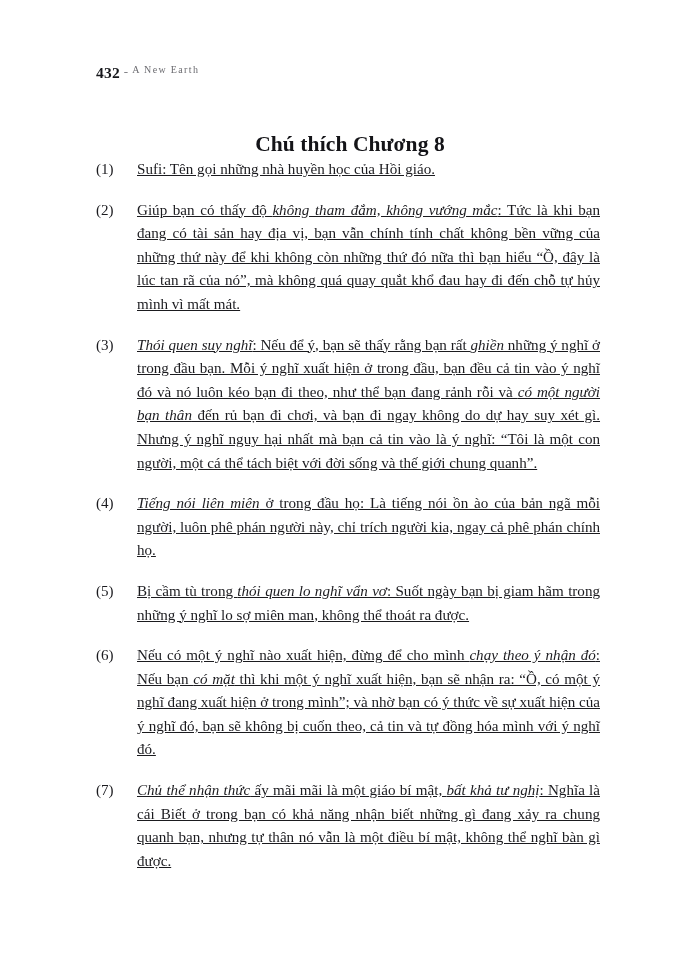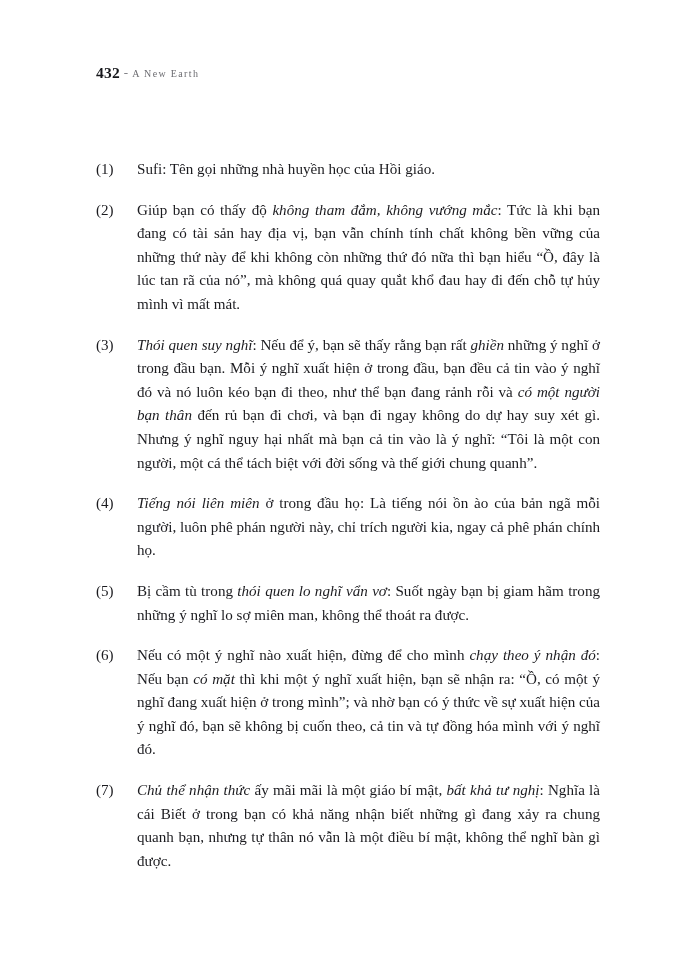--- a/index.html
+++ b/index.html
@@ -21,21 +21,21 @@
     height: 960px;
     box-sizing: border-box;
   }
 
   
   .running-header {
     position: absolute;
     top: 64px;
     left: 96px;
     display: flex;
-    align-items: center;
+    align-items: flex-start;
     white-space: pre;
   }
   .folio {
     font-size: 15.5px;
     font-weight: bold;
     color: #15161a;
     letter-spacing: 0.2px;
   }
   .header-sep {
     font-size: 13px;
@@ -89,36 +89,38 @@
     top: 0;
     width: 36px;
     text-align: left;
     font-size: 15.1px;
     line-height: 23.6px;
     color: #1b1b1f;
   }
 
   .note-body {
     display: block;
+    text-decoration: underline;
   }
   .note-body i {
     font-style: italic;
   }
 </style>
 </head>
 <body>
 
 <div class="page">
 
   <div class="running-header">
     <span class="folio">432</span>
     <span class="header-sep">-</span>
     <span class="header-title">A New Earth</span>
   </div>
 
+  <h1 class="chapter-title">Chú thích Chương 8</h1>
 
   <div class="notes">
       <div class="note">
         <span class="note-marker">(1)</span>
         <span class="note-body"><span>Sufi: Tên gọi những nhà huyền học của Hồi giáo.</span></span>
       </div>
       <div class="note">
         <span class="note-marker">(2)</span>
         <span class="note-body"><span>Giúp bạn có thấy độ </span><i>không tham đắm, không vướng mắc</i><span>: Tức là khi bạn đang có tài sản hay địa vị, bạn vẫn chính tính chất không bền vững của những thứ này để khi không còn những thứ đó nữa thì bạn hiểu “Ồ, đây là lúc tan rã của nó”, mà không quá quay quắt khổ đau hay đi đến chỗ tự hủy mình vì mất mát.</span></span>
       </div>

